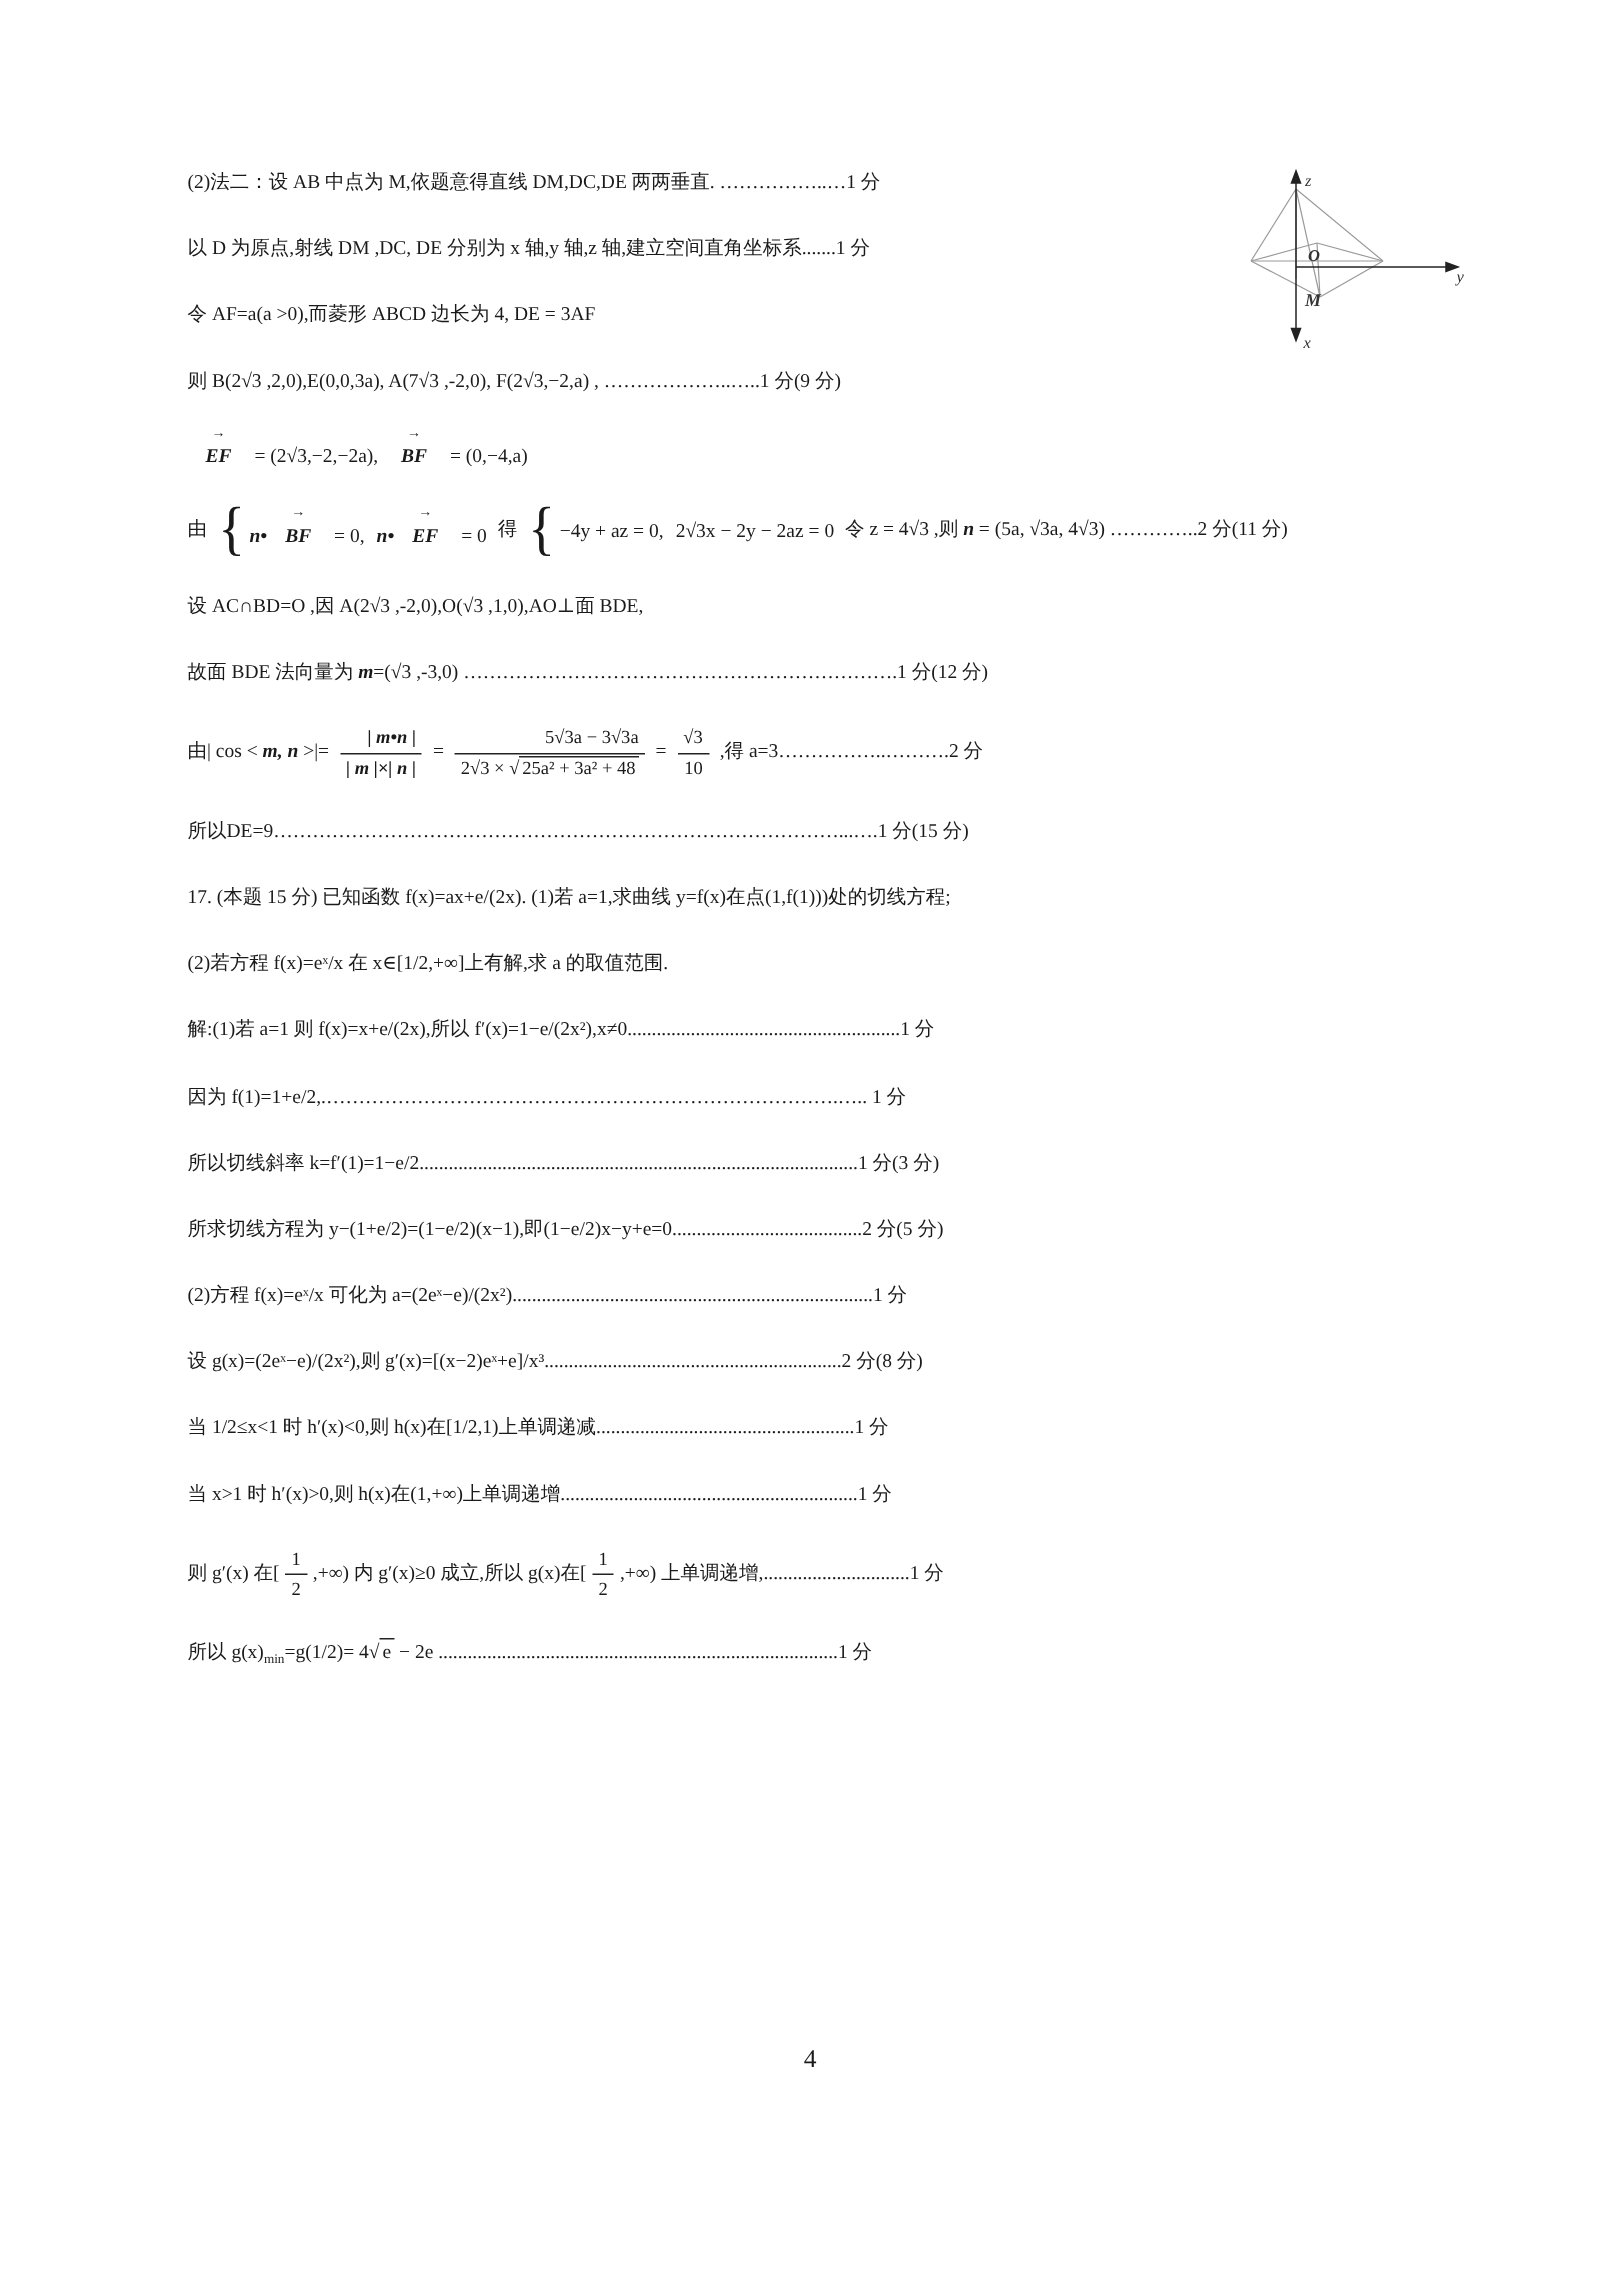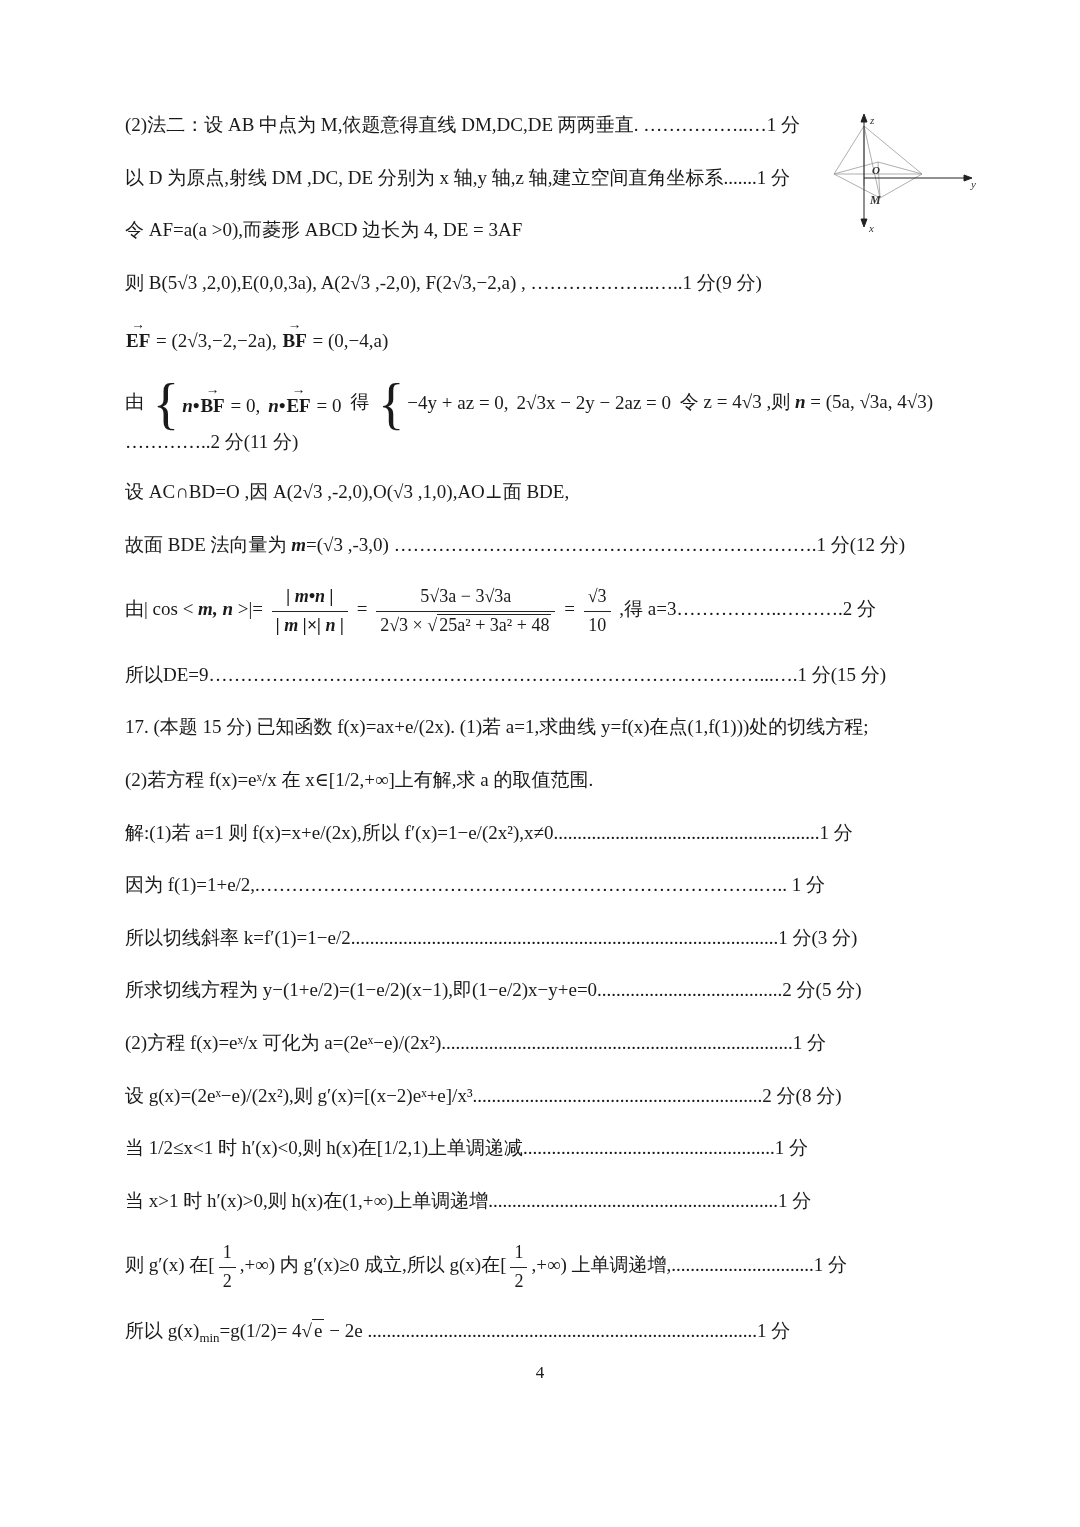--- a/index.html
+++ b/index.html
@@ -6,30 +6,30 @@
   body{
     width:1080px;height:1527px;
     font-family:"Liberation Serif","DejaVu Serif",serif;
     color:#1a1a1a;
     position:relative;
     overflow:hidden;
   }
   .page{position:absolute;inset:0;background:#fff;}
   .content{
     position:absolute;left:125px;top:112px;width:850px;
-    font-size:19px;line-height:1.4;
+    font-size:13px;line-height:1.4;
   }
   p.line{margin:0 0 26px 0;white-space:normal;}
   p.formula{margin-top:4px;margin-bottom:24px;}
   .bi{font-weight:bold;font-style:italic;}
   
-  .vec{display:inline-block;position:relative;font-weight:bold;margin:0 1px;padding-top:6px;}
+  .vec{display:inline-block;position:relative;font-style:italic;font-weight:bold;margin:0 12px;padding-top:6px;}
   .vec::before{content:"\2192";position:absolute;top:-4px;left:0;right:0;font-size:0.72em;line-height:1;text-align:center;font-style:normal;font-weight:normal;}
   
-  .frac{display:inline-block;vertical-align:middle;text-align:center;margin:0 4px;font-size:0.95em;}
+  .frac{display:inline-block;vertical-align:middle;text-align:right;margin:0 4px;font-size:0.95em;}
   .frac .num{display:block;border-bottom:1.2px solid #222;padding:0 4px 1px 4px;}
   .frac .den{display:block;padding:1px 4px 0 4px;}
   
   .cases{display:inline-flex;align-items:center;vertical-align:middle;margin:0 4px;}
   .cases .brace{font-size:2.9em;font-weight:200;line-height:0.9;transform:scaleY(1.05);margin-right:3px;}
   .cases .rows{display:inline-flex;flex-direction:row;gap:8px;text-align:right;}
   .cases .row{display:inline-block;}
   
   .sqrt-sym{display:inline-block;}
   .radicand{border-top:1.2px solid #222;padding:0 2px;}
@@ -76,21 +76,21 @@
       <text x="46" y="64" font-size="11" font-weight="bold">O</text>
       <text x="44" y="94" font-size="12" font-weight="bold">M</text>
     </svg>
   </div>
 
   <div class="content">
 
     <p class="line">(2)法二：设 AB 中点为 M,依题意得直线 DM,DC,DE 两两垂直. ……………..…1 分</p>
     <p class="line">以 D 为原点,射线 DM ,DC, DE 分别为 x 轴,y 轴,z 轴,建立空间直角坐标系.......1 分</p>
     <p class="line">令 AF=a(a &gt;0),而菱形 ABCD 边长为 4, DE = 3AF</p>
-    <p class="line">则 B(5√3 ,2,0),E(0,0,3a), A(2√3 ,-2,0), F(2√3,−2,a) , ………………..…..1 分(9 分)</p>
+    <p class="line">则 B(2√3 ,2,0),E(0,0,3a), A(7√3 ,-2,0), F(2√3,−2,a) , ………………..…..1 分(9 分)</p>
 
     <p class="line formula">
       <span class="vec">EF</span><span> = (2√3,−2,−2a),  </span><span class="vec">BF</span><span> = (0,−4,a)</span>
     </p>
 
 
     <p class="line formula">
       <span>由</span>
       <span class="cases">
         <span class="brace">{</span>

